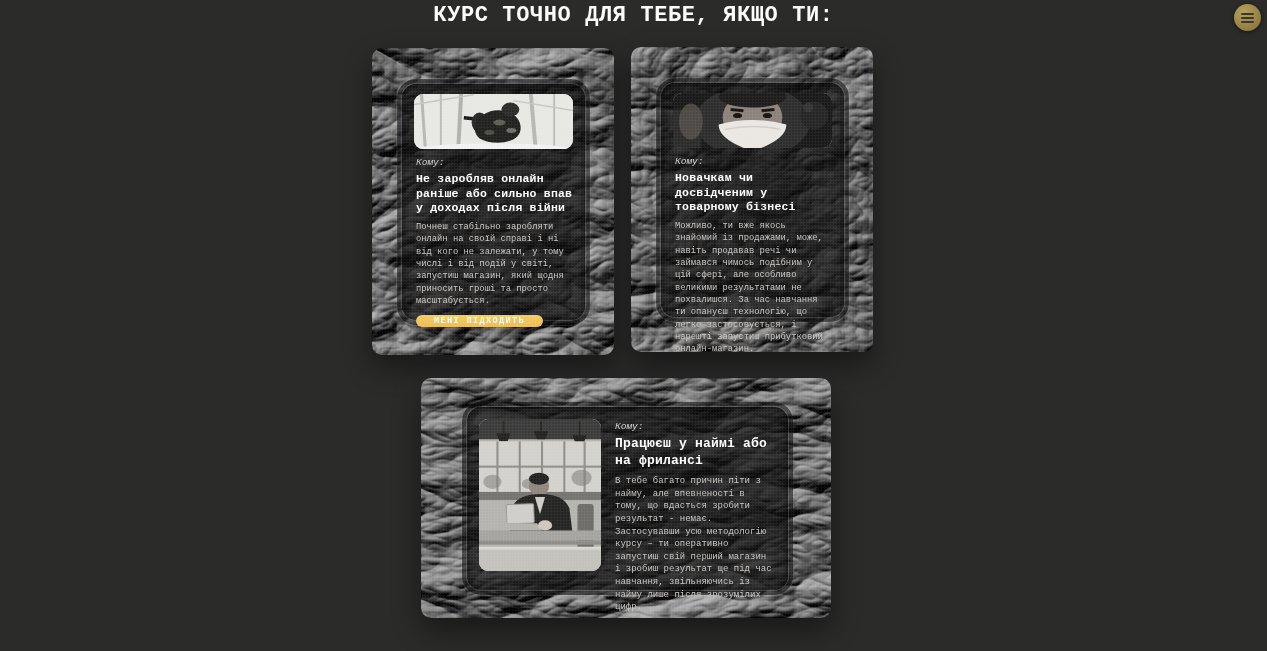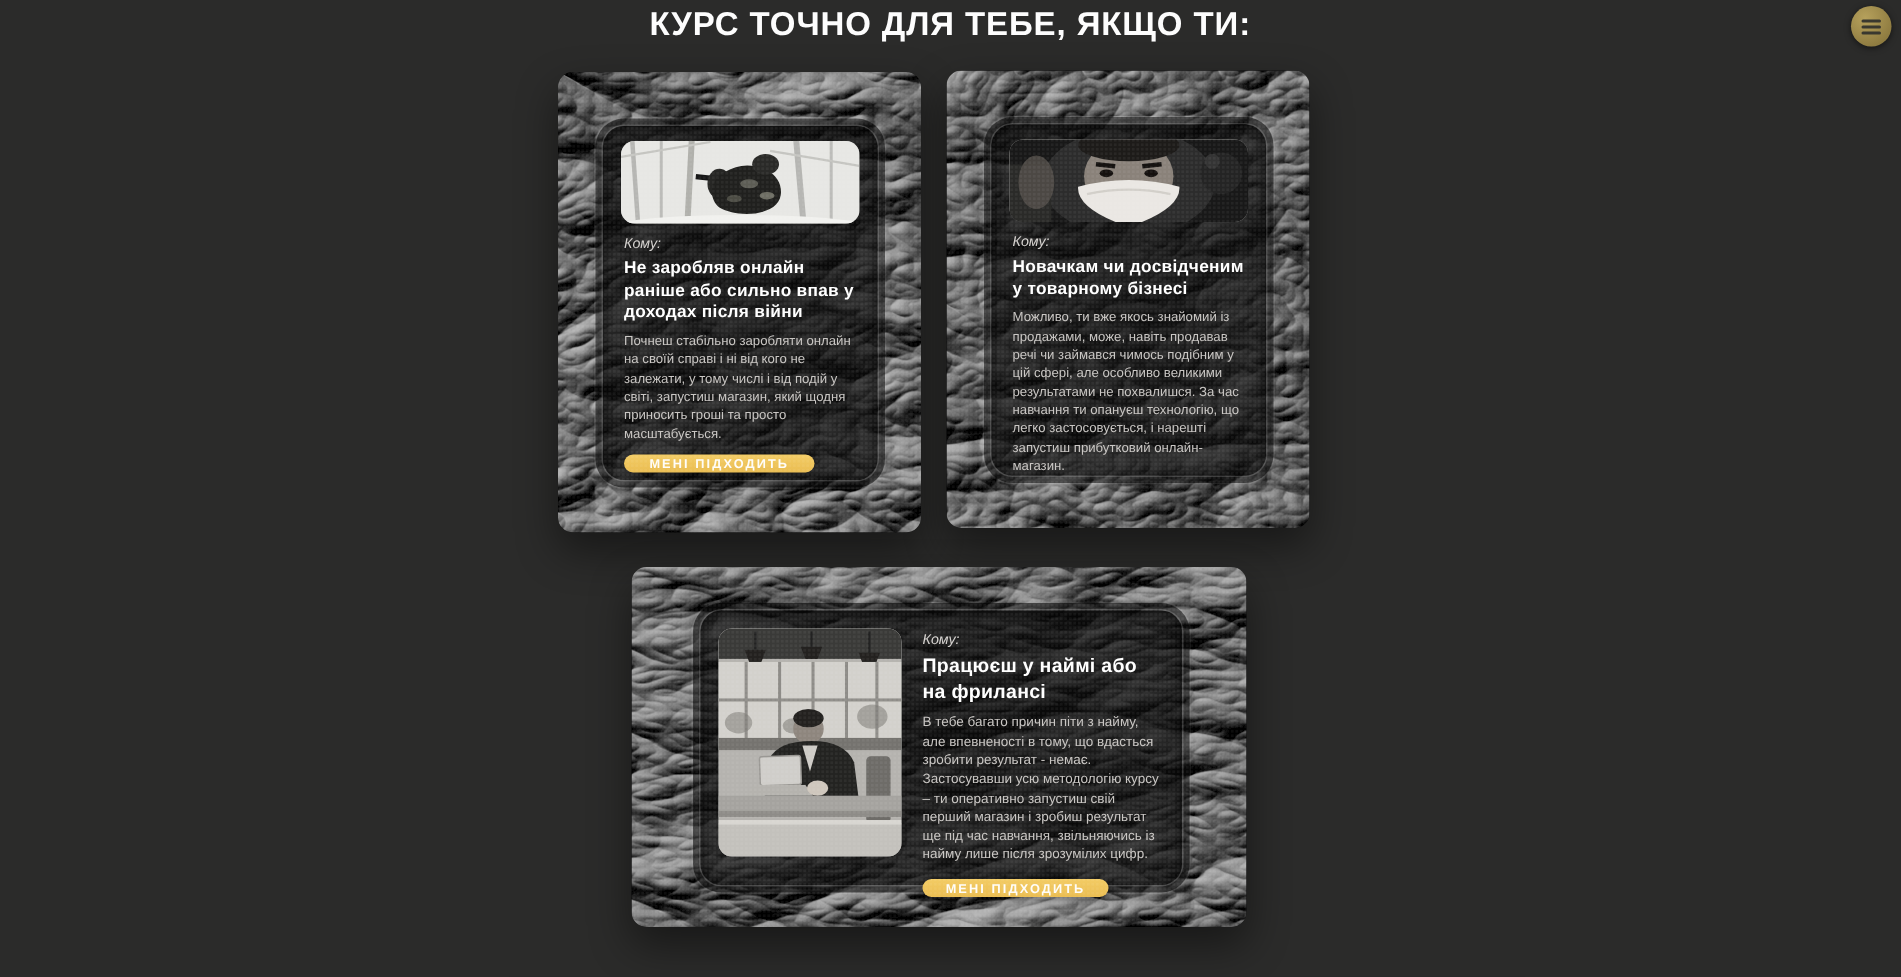--- a/index.html
+++ b/index.html
@@ -1,17 +1,17 @@
 <!DOCTYPE html>
 <html lang="uk"><head>
 <meta charset="utf-8">
 <style>
   html,body{margin:0;padding:0;background:#2b2b2a;}
   .page{position:relative;width:1267px;height:651px;background:#2b2b2a;overflow:hidden;
-        font-family:Liberation Sans, sans-serif;}
+        font-family:Liberation Mono, monospace;}
 
   
   .page-title{position:absolute;top:3px;left:0;width:100%;text-align:center;
       color:#fdfdfd;font-size:22px;font-weight:900;letter-spacing:.6px;margin:0;
       text-transform:uppercase;}
   .menu-fab{position:absolute;top:4px;right:6px;width:27px;height:27px;border-radius:50%;
       background:radial-gradient(circle at 35% 30%,#b6a15c,#8e7b40 75%);
       border:none;cursor:pointer;box-shadow:0 1px 4px rgba(0,0,0,.55);
       display:flex;align-items:center;justify-content:center;padding:0;}
   .menu-bars{display:flex;flex-direction:column;gap:2px;}

